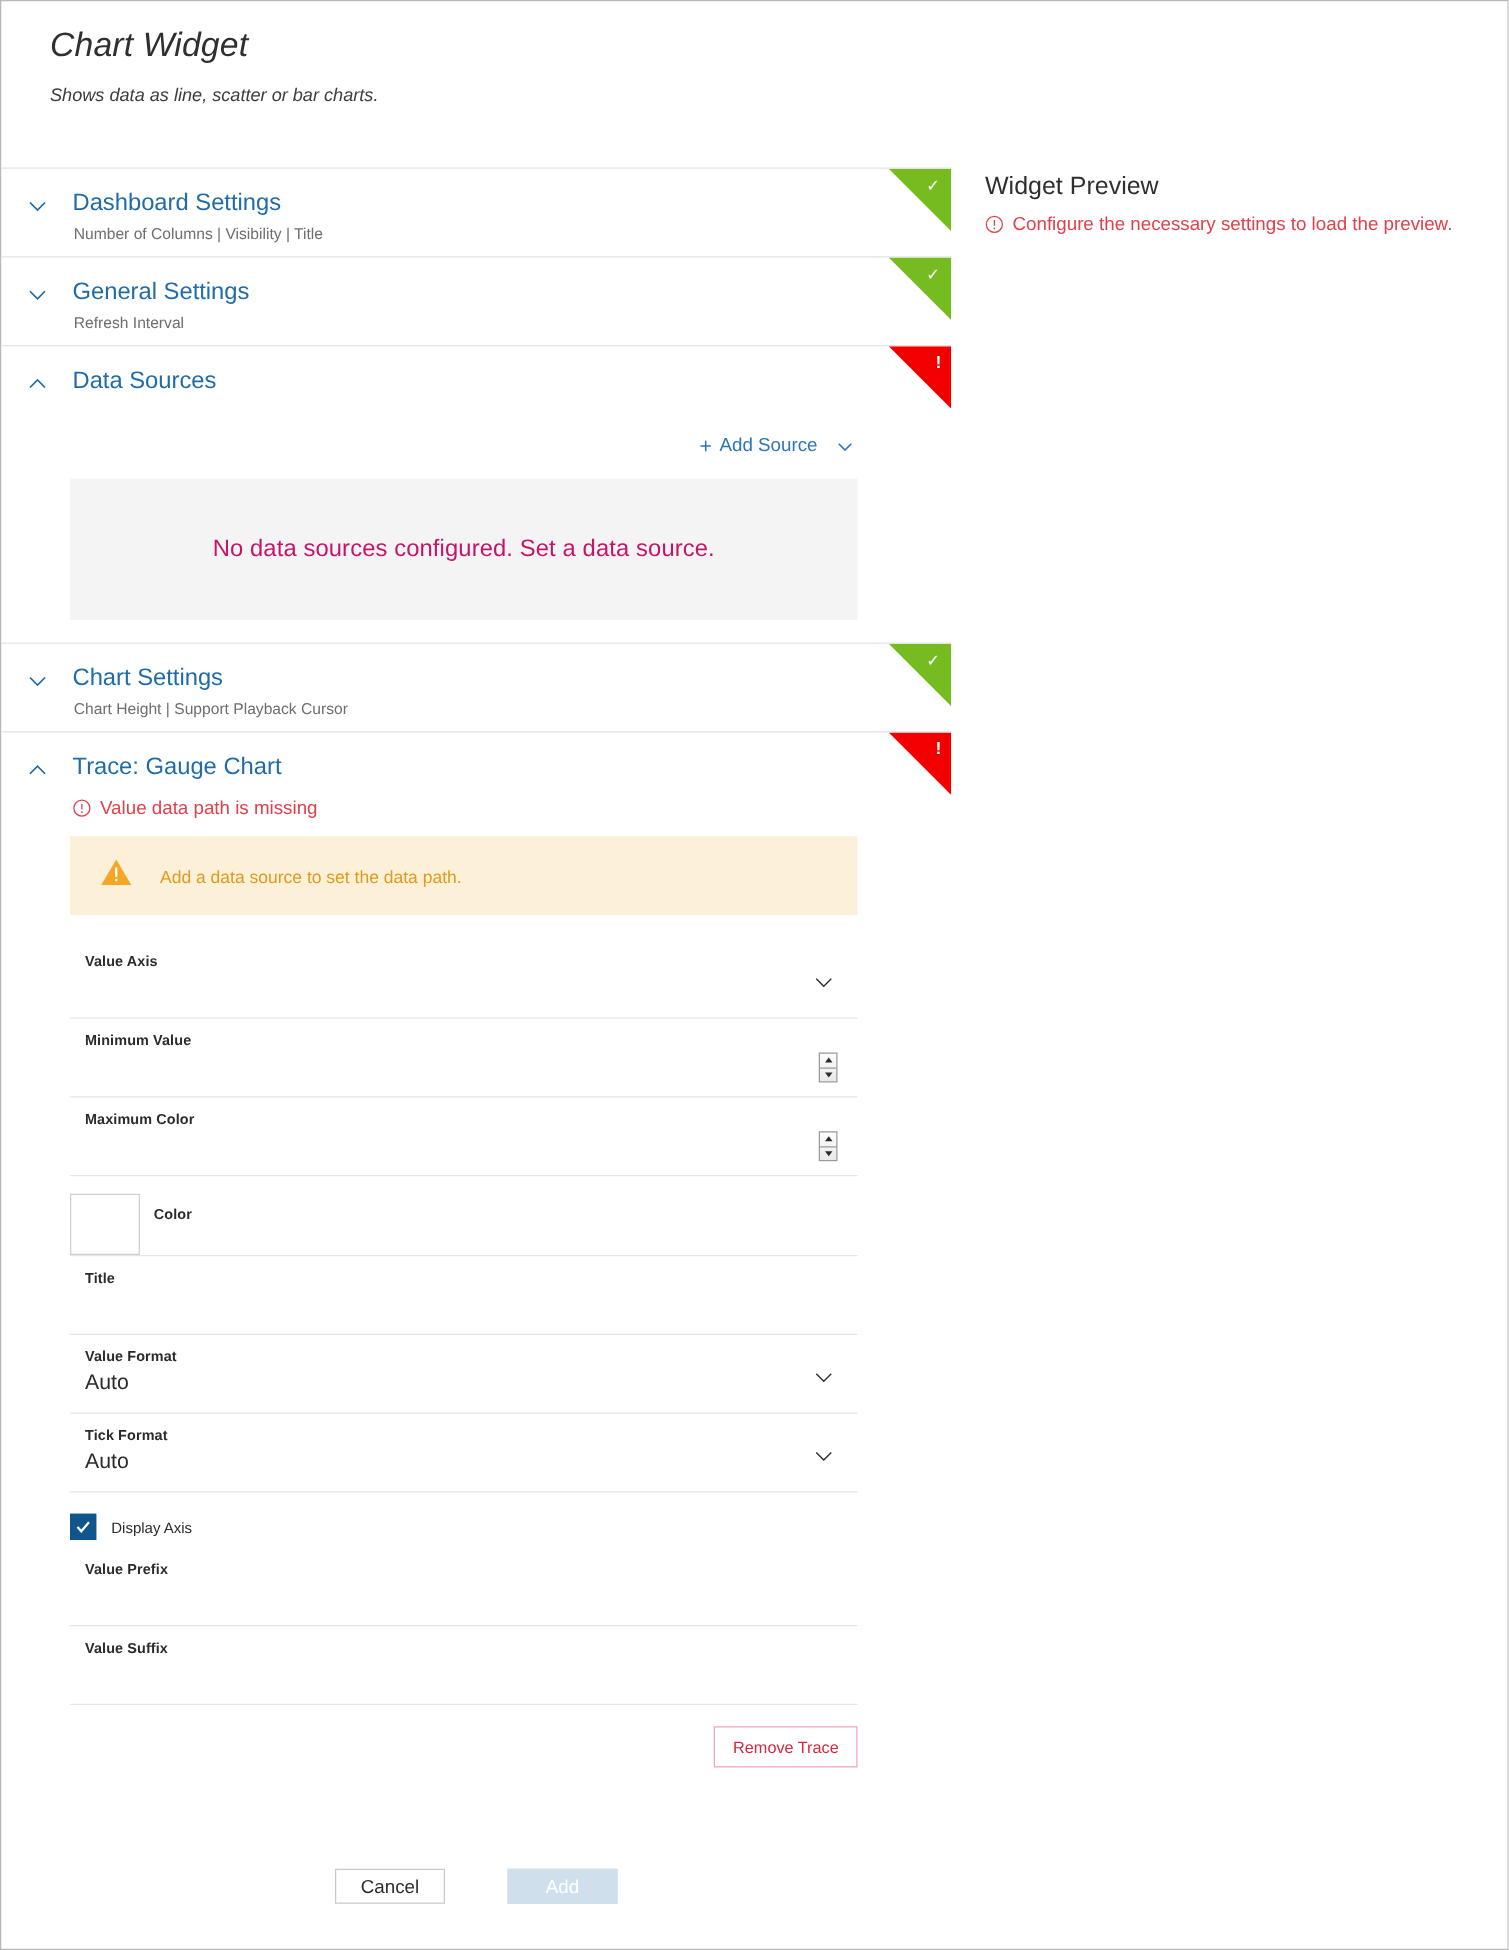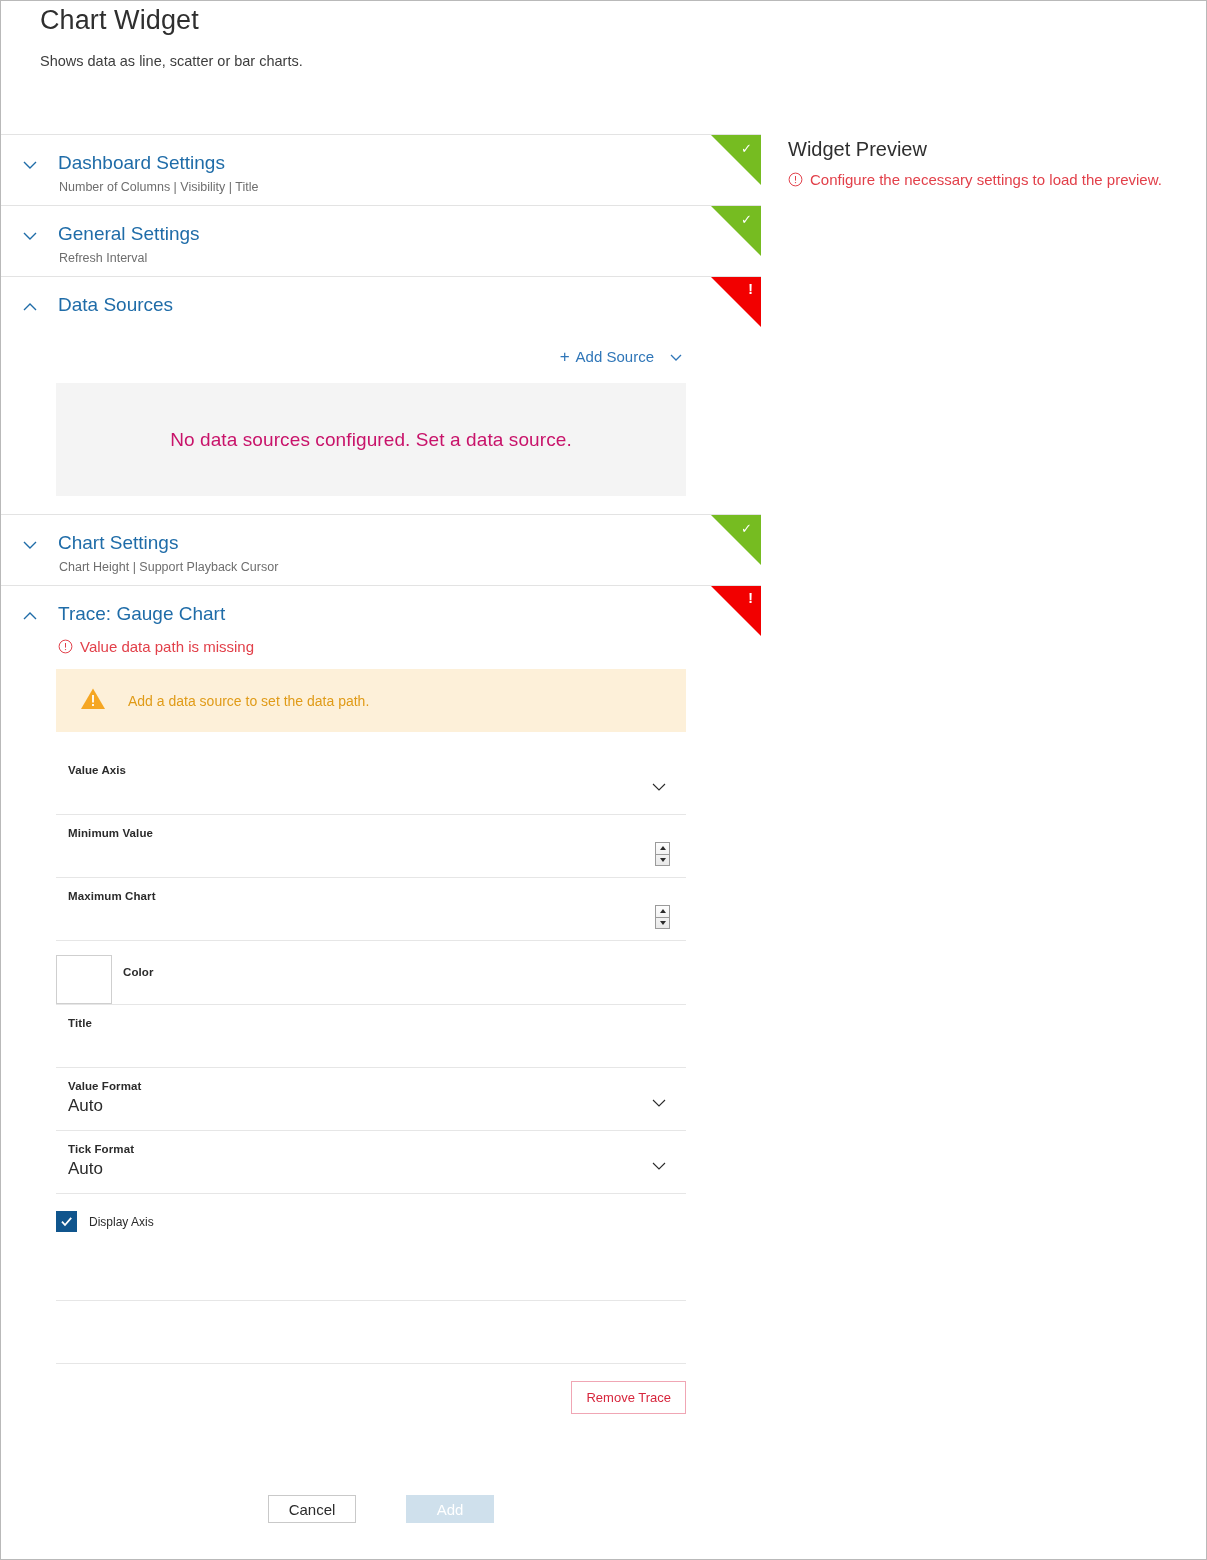--- a/index.html
+++ b/index.html
@@ -16,21 +16,21 @@
     position: relative;
     width: 1207px;
     height: 1560px;
     box-sizing: border-box;
     border: 1px solid #b9b9b9;
     background: #ffffff;
     overflow: hidden;
   }
 
   
-  .page-header { padding: 2px 0 0 39px; }
+  .page-header { padding: 18px 0 0 39px; font-style: italic; }
   .page-title {
     font-size: 27px;
     font-weight: 400;
     color: #2f2f2f;
     letter-spacing: .1px;
     margin: 0;
     line-height: 34px;
   }
   .page-subtitle {
     font-size: 14.5px;
@@ -539,21 +539,21 @@
                 <span class="sp">
                     <i class="arrow-up"></i>
                   </span>
                 <span class="sp">
                     <i class="arrow-dn"></i>
                   </span>
               </span>
             </div>
 
             <div class="field">
-              <div class="lbl">Maximum Chart</div>
+              <div class="lbl">Maximum Color</div>
               <div class="val blank"></div>
               <span class="spinner">
                 <span class="sp">
                     <i class="arrow-up"></i>
                   </span>
                 <span class="sp">
                     <i class="arrow-dn"></i>
                   </span>
               </span>
             </div>
@@ -594,23 +594,25 @@
             <span class="cbx">
               <svg width="15" height="15" viewBox="0 0 15 15">
                   <path d="M3 7.6 L6 11 L12.2 3.8" fill="none" stroke="#ffffff" stroke-width="1.8"></path>
                 </svg>
             </span>
             <span class="cb-label">Display Axis</span>
           </div>
 
           <div class="fields2">
             <div class="field">
+              <div class="lbl">Value Prefix</div>
               <div class="val blank"></div>
             </div>
             <div class="field">
+              <div class="lbl">Value Suffix</div>
               <div class="val blank"></div>
             </div>
           </div>
 
           <div class="remove-row">
             <button class="remove-btn">Remove Trace</button>
           </div>
 
         </div>
       </div>

